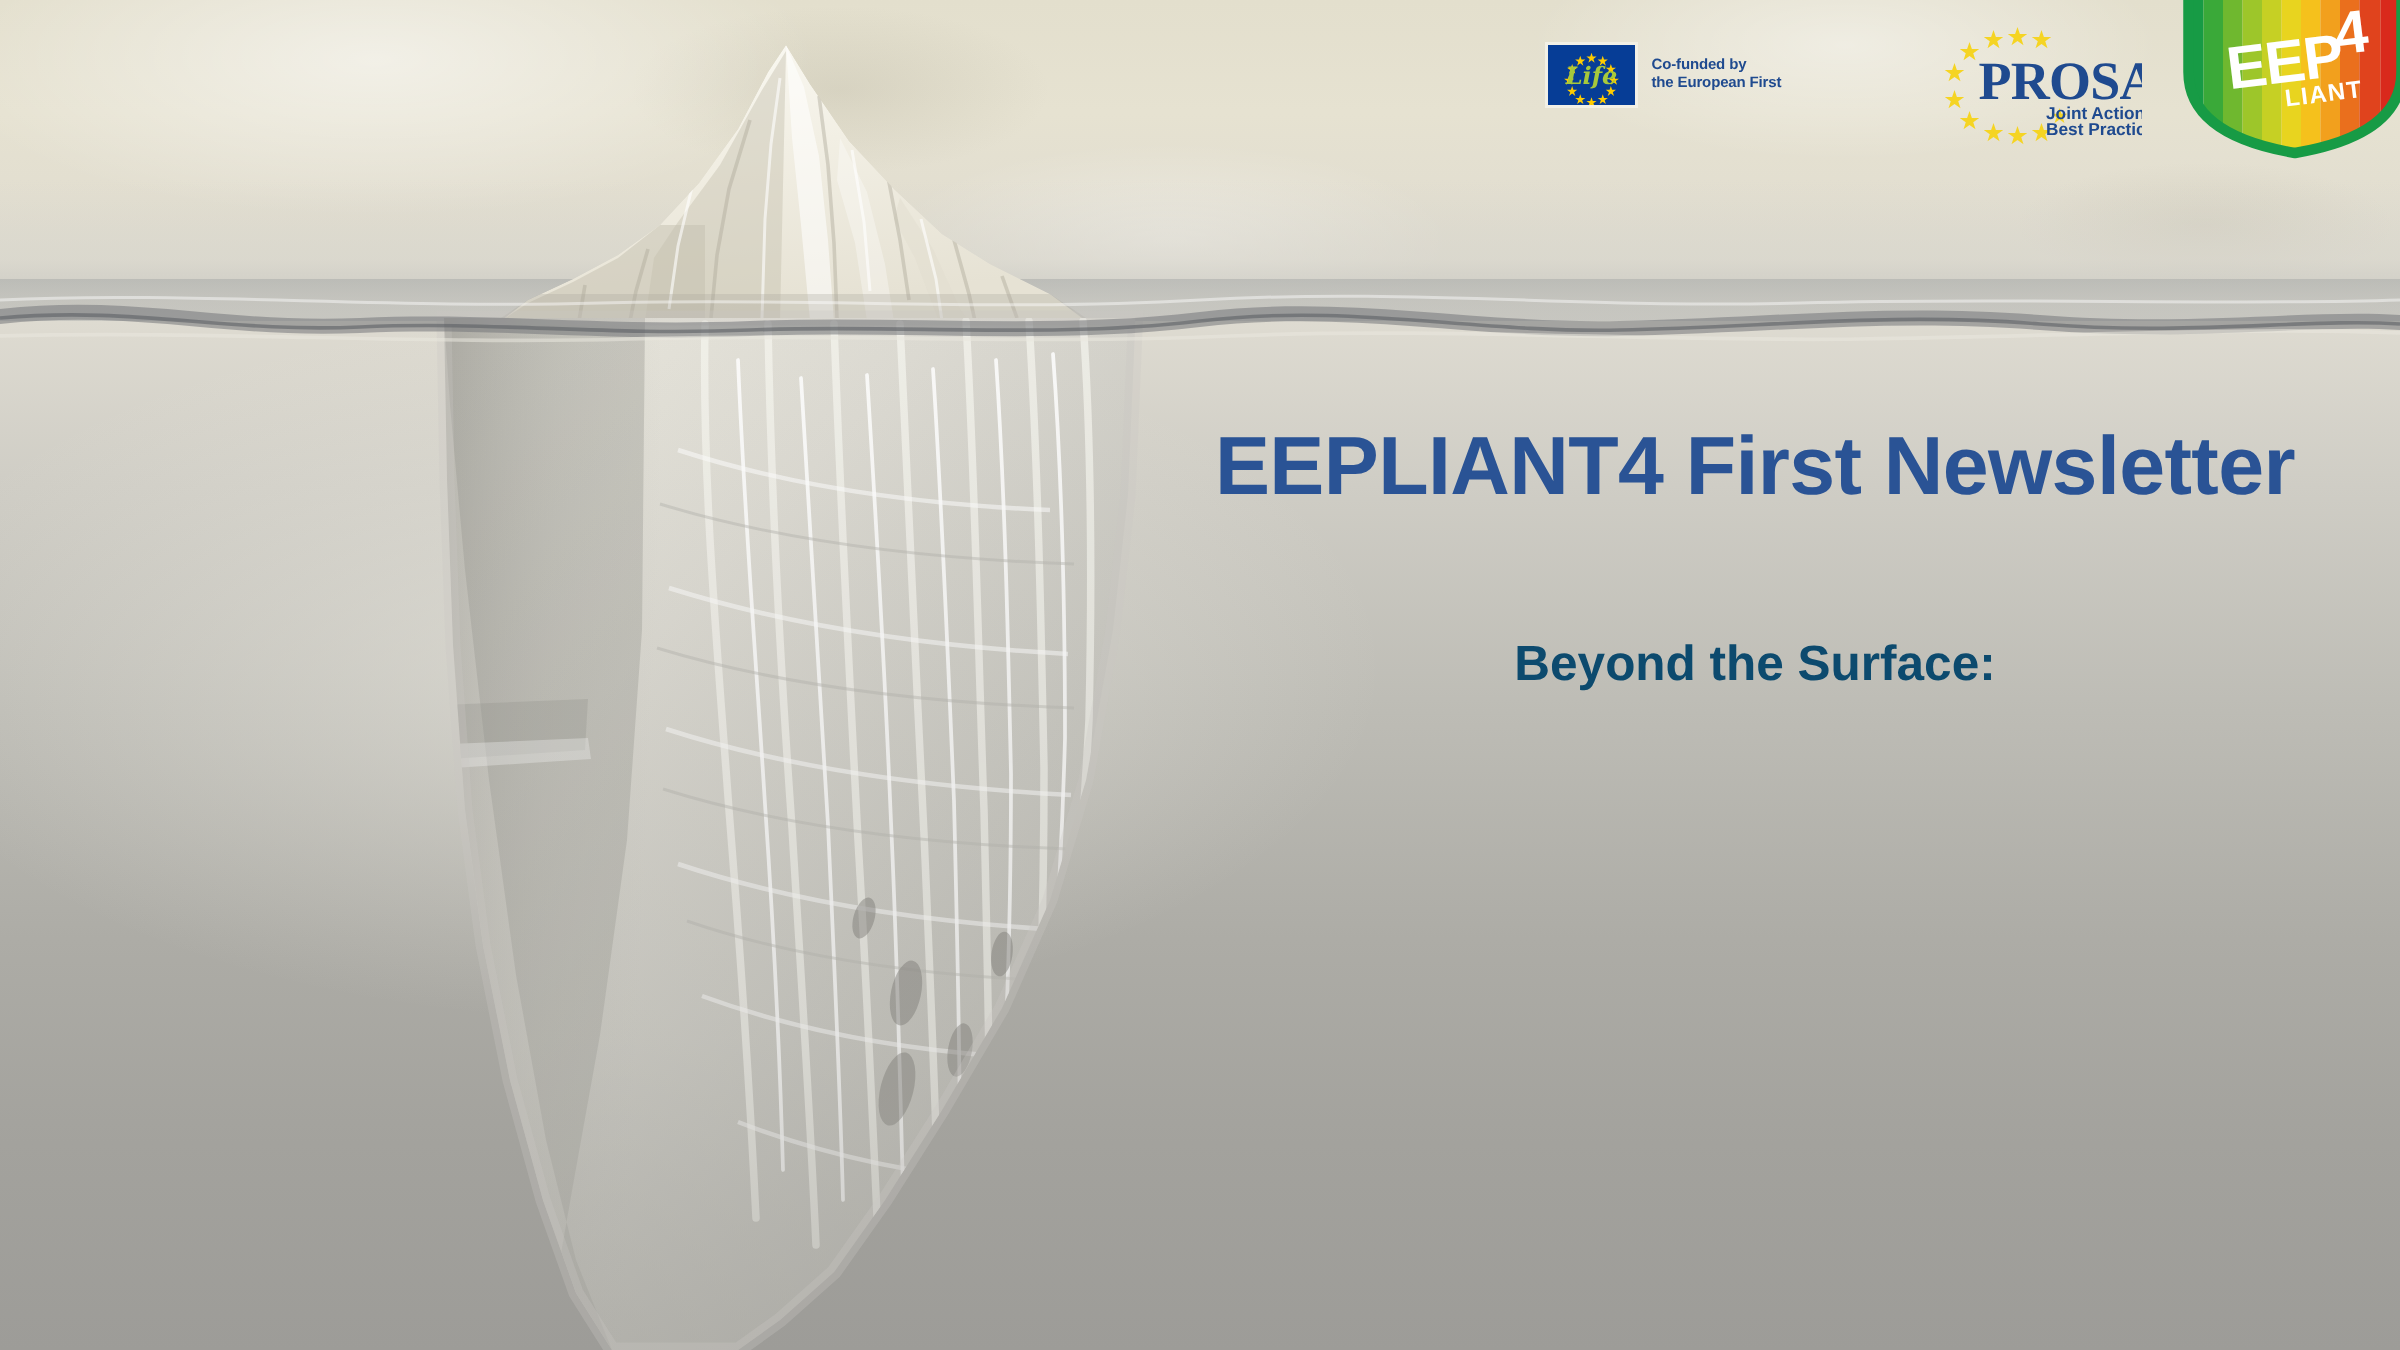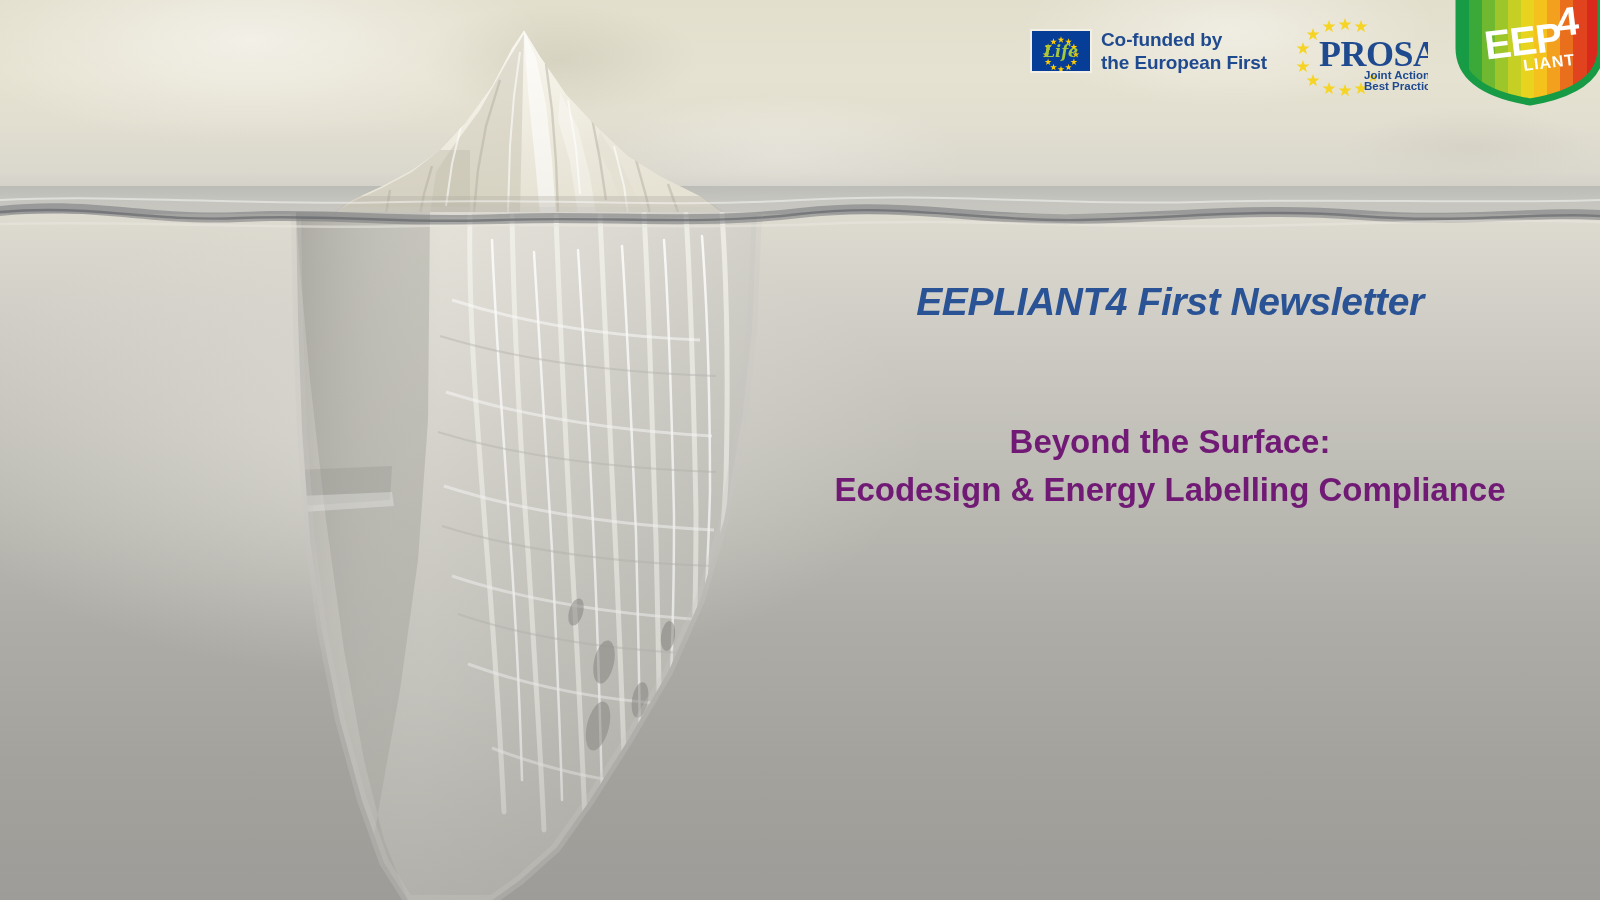--- a/index.html
+++ b/index.html
@@ -78,37 +78,36 @@
   }
   .iceberg-wrap svg { display: block; }
 
   
   .headline {
     position: absolute;
     left: 770px;
     top: 282px;
     width: 800px;
     text-align: center;
-    font-size: 39px;
+    font-size: 55px;
     font-weight: bold;
     letter-spacing: -0.4px;
     color: #2a5395;
     line-height: 1.05;
     white-space: nowrap;
-    font-style: italic;
   }
   .subhead {
     position: absolute;
     left: 770px;
     top: 418px;
     width: 800px;
     text-align: center;
     font-size: 33px;
     font-weight: bold;
-    color: #701a75;
+    color: #0c4a6e;
     line-height: 1.45;
   }
   .subhead div { white-space: nowrap; }
 
   
   .logo-bar {
     position: absolute;
     left: 1030px;
     top: 12px;
     height: 84px;
@@ -125,21 +124,21 @@
   .life-flag {
     position: relative;
     width: 62px; height: 44px;
     background: #84cc16;
     border: 2px solid #f2f0e6;
     box-sizing: border-box;
   }
   .life-flag svg { display: block; }
   .eu-caption {
     color: #1f4a8f;
-    font-size: 19px;
+    font-size: 10px;
     font-weight: bold;
     line-height: 1.22;
     letter-spacing: -0.1px;
     white-space: nowrap;
   }
 
   
   .prosafe-logo {
     position: absolute;
     left: 253px;
@@ -318,21 +317,20 @@
                C1340,12 1480,18 1600,14" stroke="#ffffff" stroke-width="2" fill="none" opacity="0.45"></path>
       <path d="M0,38 C140,34 280,44 420,40 C560,36 680,44 820,38 C960,32 1100,42 1240,40
                C1380,38 1500,32 1600,36" stroke="#e9e7de" stroke-width="2.5" fill="none" opacity="0.55"></path>
     </svg>
   </div>
 
   <div class="headline">EEPLIANT4 First Newsletter</div>
 
   <div class="subhead">
     <div>Beyond the Surface:</div>
-    <div>Ecodesign &amp; Energy Labelling Compliance</div>
   </div>
 
   <div class="logo-bar">
 
     <div class="life-logo">
       <div class="life-flag">
         <svg width="58" height="40" viewBox="0 0 58 40" xmlns="http://www.w3.org/2000/svg">
           <rect width="58" height="40" fill="#063d96"></rect>
           <g fill="#ffcc00">
             <polygon points="29,5.2 29.85,7.7 32.4,7.7 30.3,9.25 31.1,11.75 29,10.2 26.9,11.75 27.7,9.25 25.6,7.7 28.15,7.7"></polygon>

